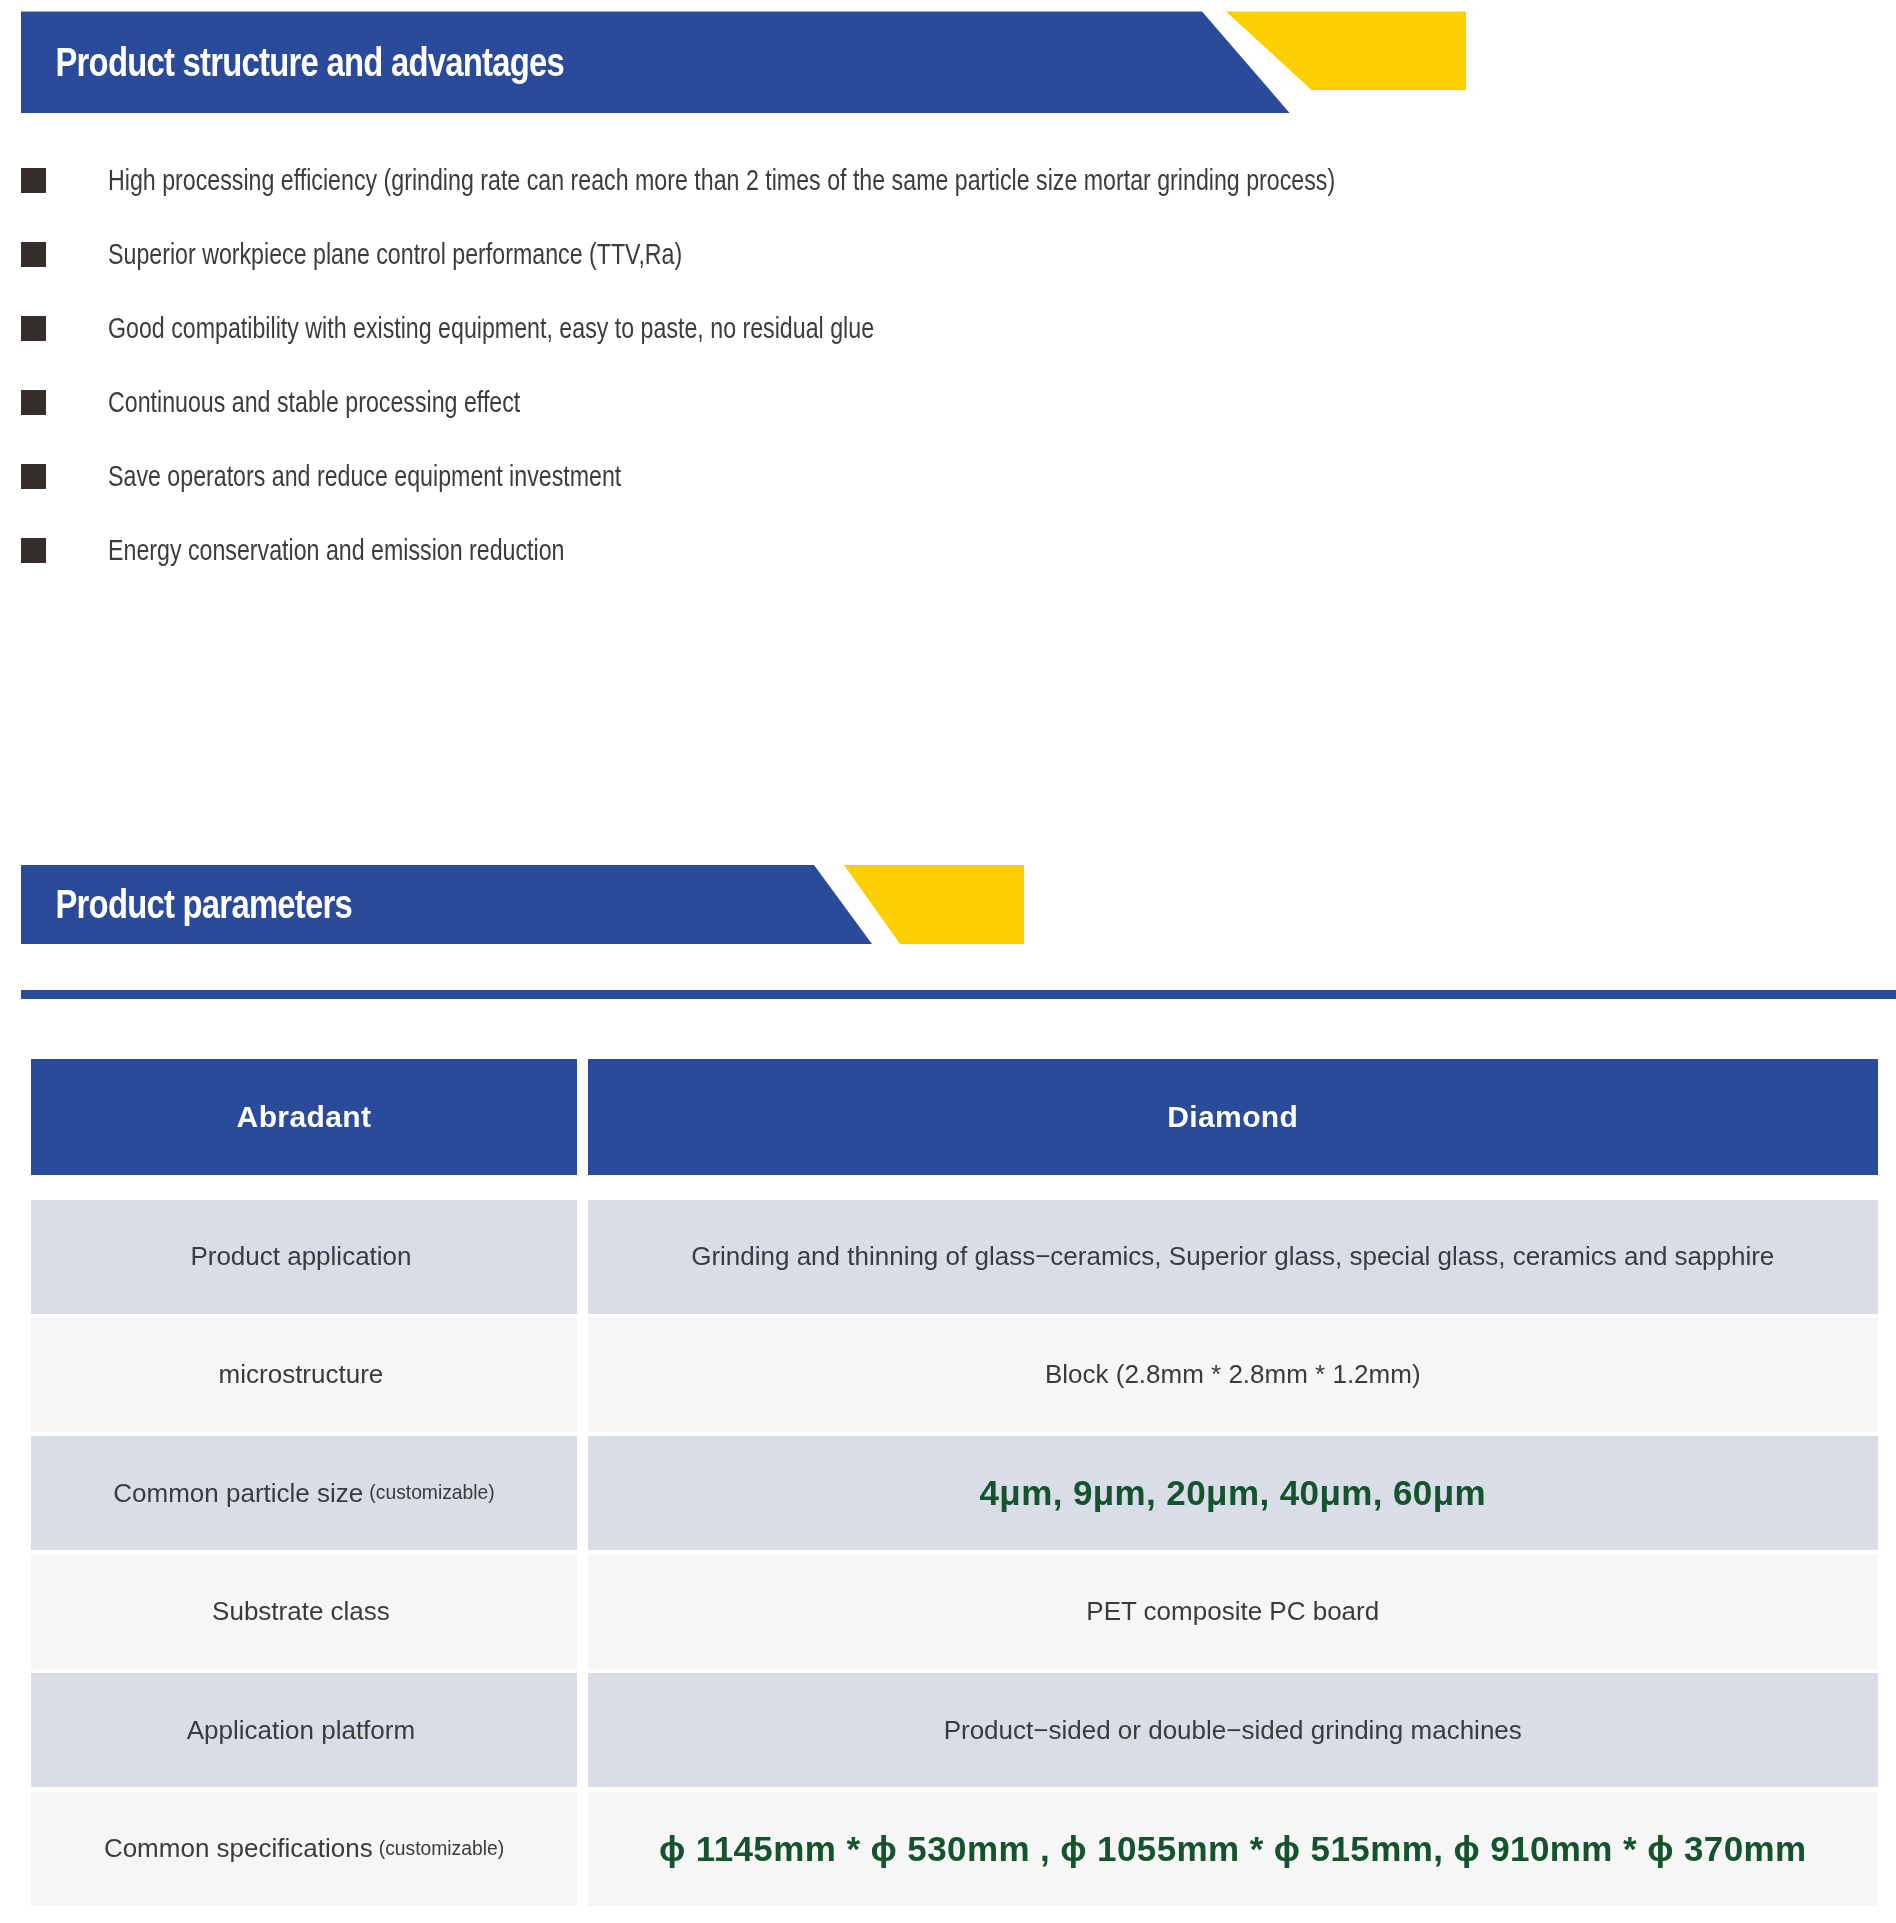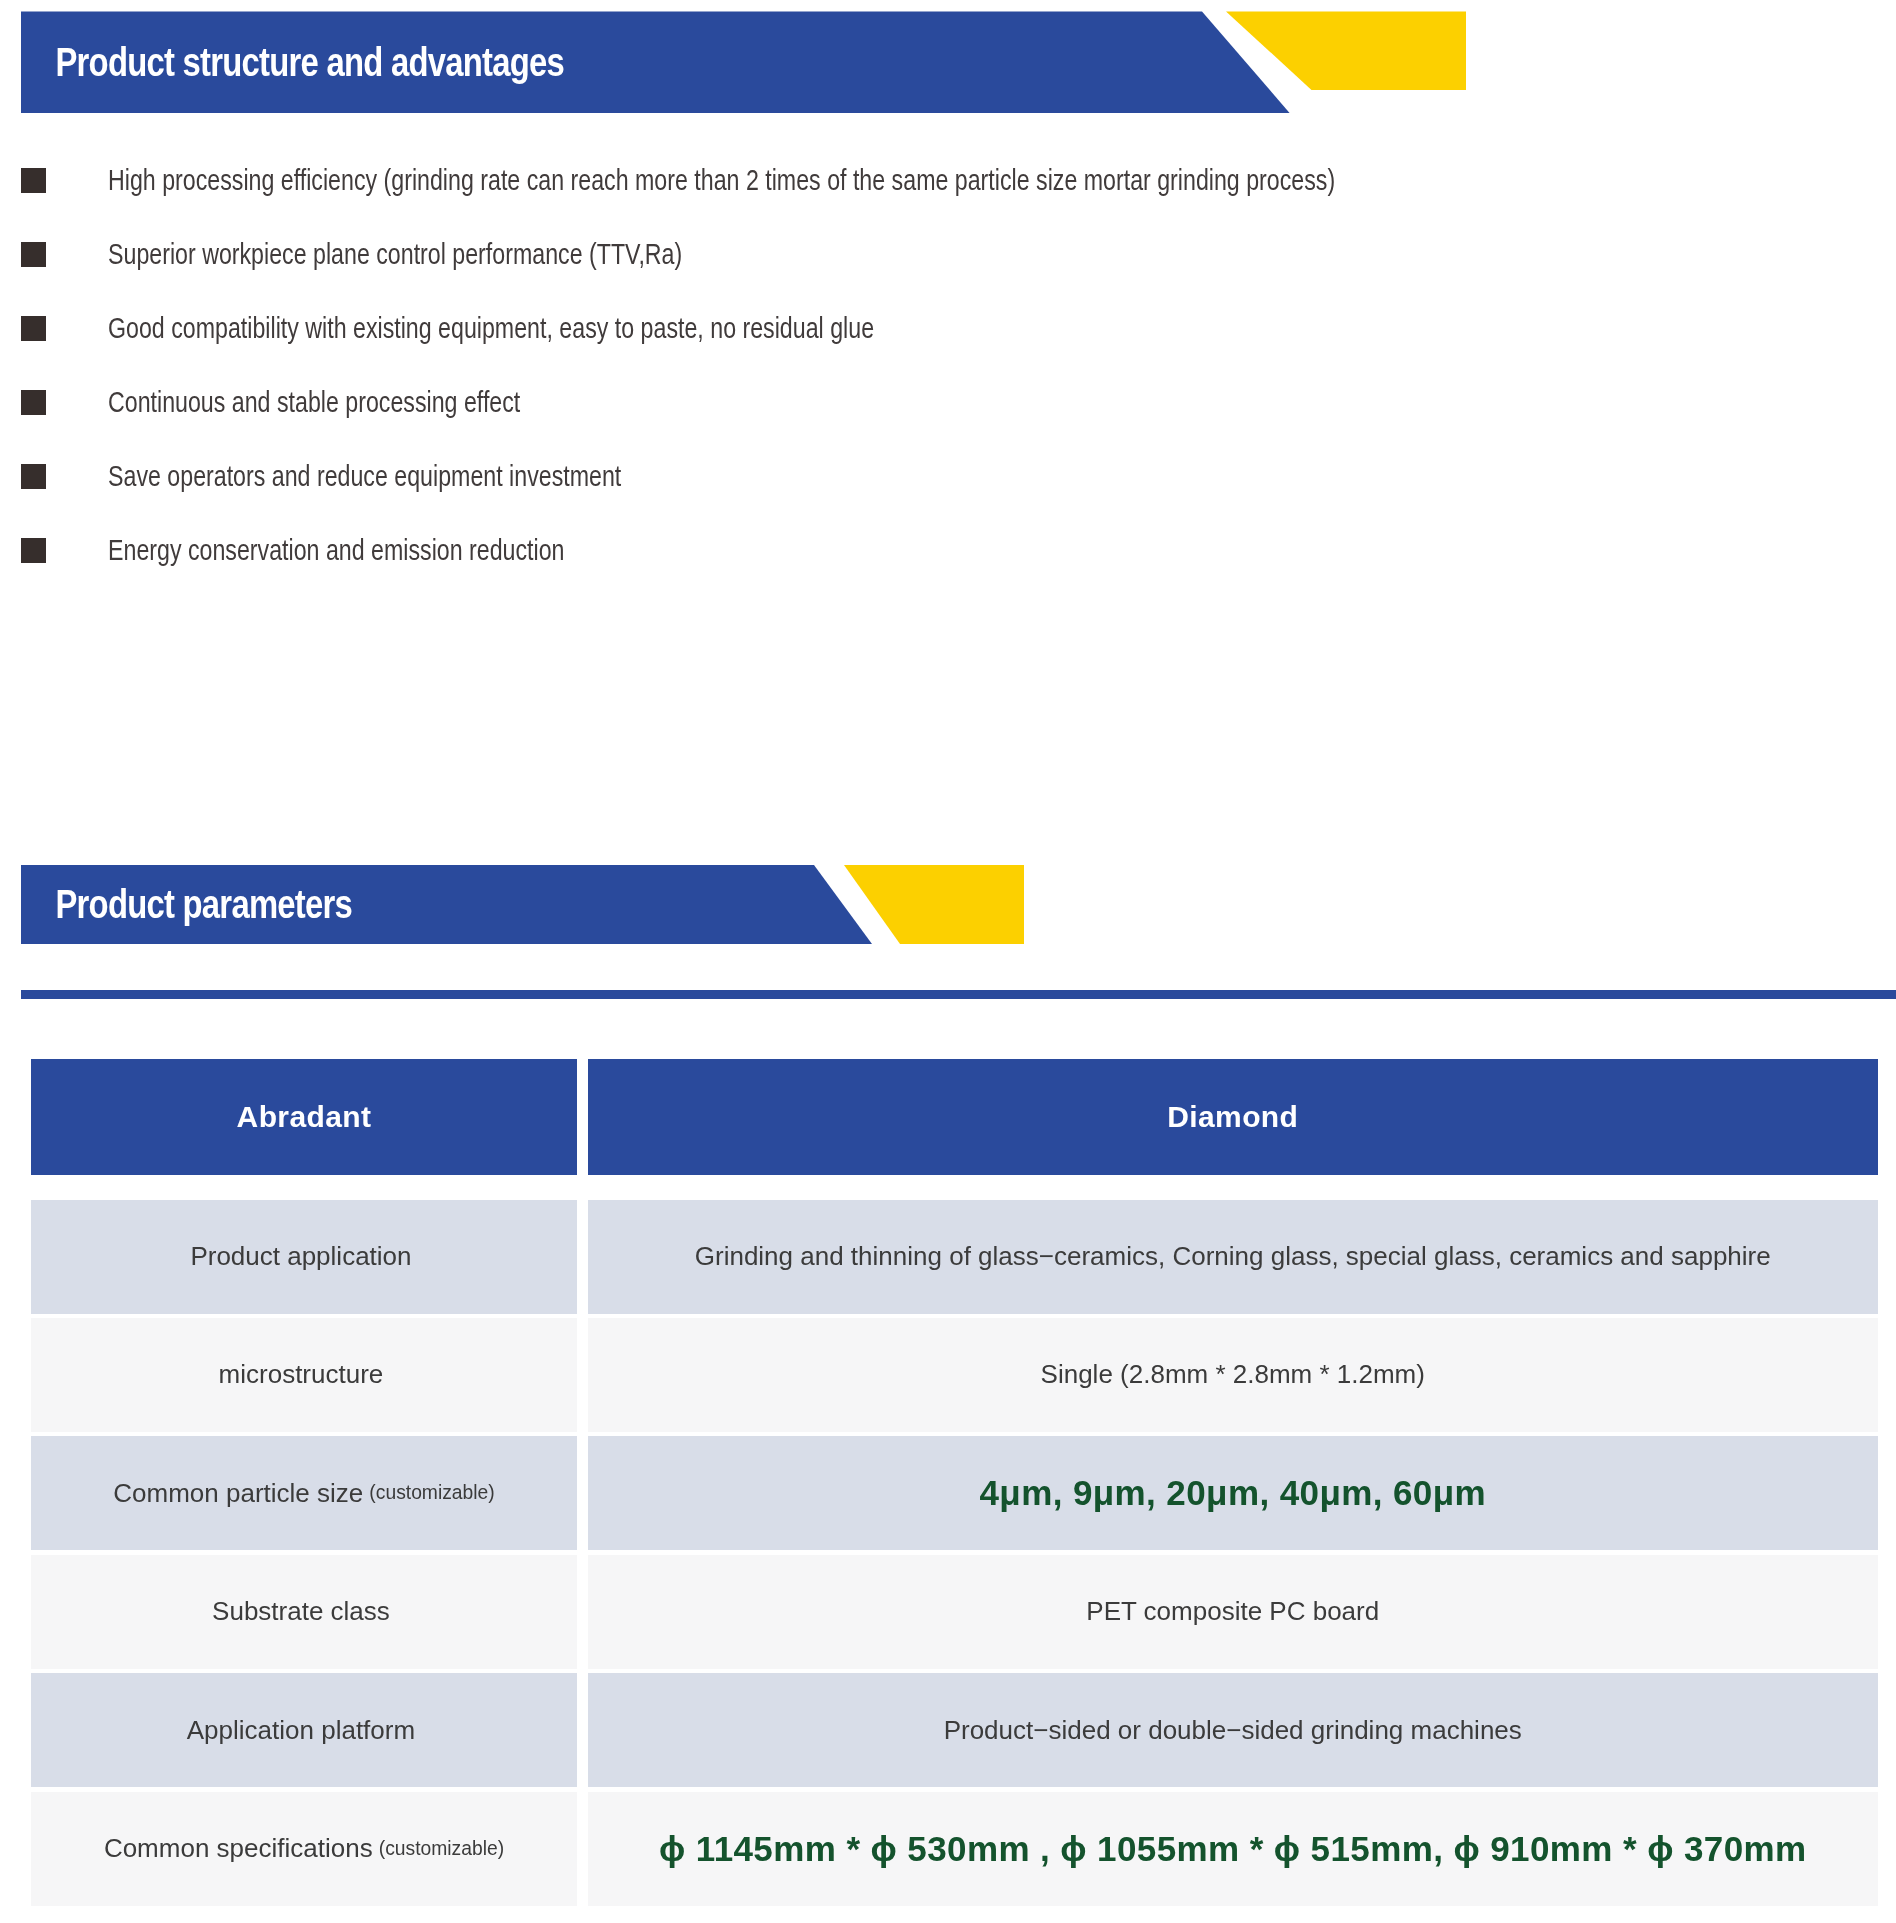--- a/index.html
+++ b/index.html
@@ -98,31 +98,31 @@
       <div class="cell cell-l">Abradant</div>
       <div class="cell cell-r">Diamond</div>
     </div>
 
     <div class="trow body-row light">
       <div class="cell cell-l">
         <span class="label">Product application</span>
         <span class="note"></span>
       </div>
       <div class="cell cell-r">
-        <span class="value">Grinding and thinning of glass−ceramics, Corning glass, special glass, ceramics and sapphire</span>
+        <span class="value">Grinding and thinning of glass−ceramics, Superior glass, special glass, ceramics and sapphire</span>
       </div>
     </div>
 
     <div class="trow body-row white">
       <div class="cell cell-l">
         <span class="label">microstructure</span>
         <span class="note"></span>
       </div>
       <div class="cell cell-r">
-        <span class="value">Single (2.8mm * 2.8mm * 1.2mm)</span>
+        <span class="value">Block (2.8mm * 2.8mm * 1.2mm)</span>
       </div>
     </div>
 
     <div class="trow body-row light">
       <div class="cell cell-l">
         <span class="label">Common particle size</span>
         <span class="note">(customizable)</span>
       </div>
       <div class="cell cell-r">
         <span class="value large">4μm,  9μm, 20μm, 40μm, 60μm</span>

